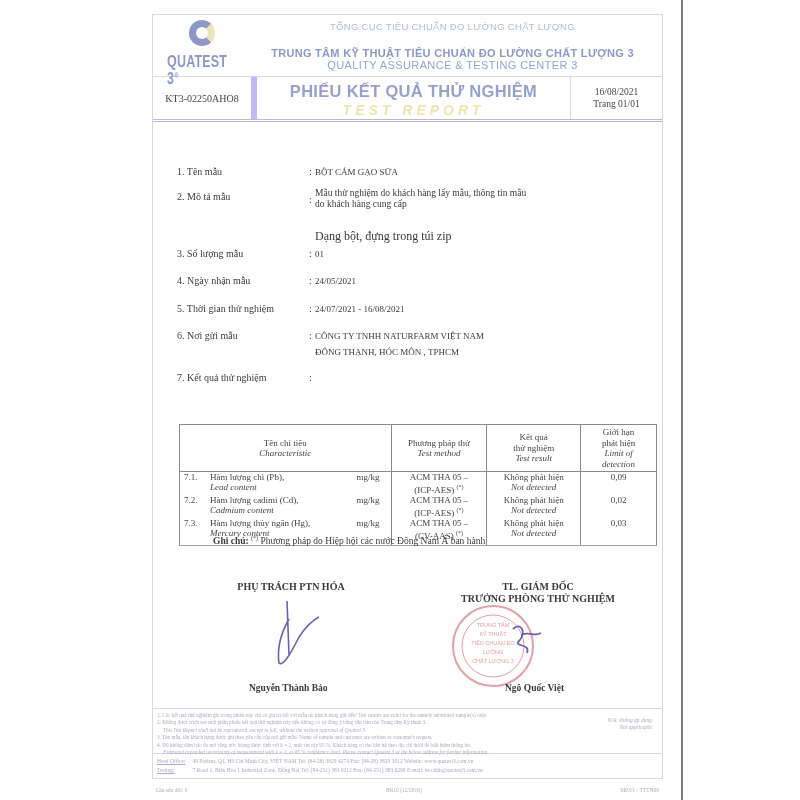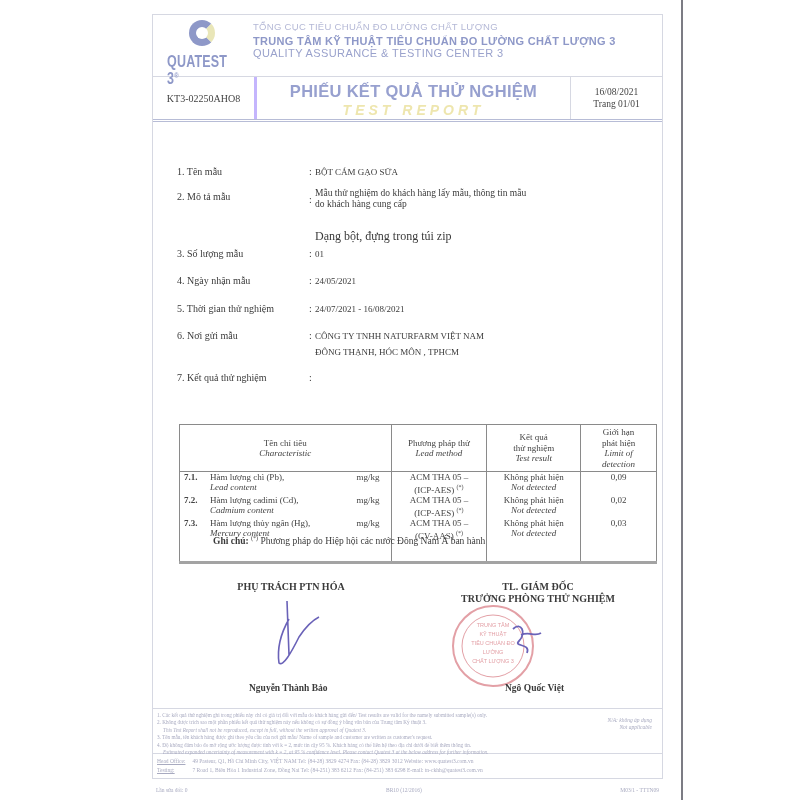--- a/index.html
+++ b/index.html
@@ -9,49 +9,49 @@
     .page-edge { position: absolute; left: 681px; top: 0; width: 2px; height: 800px; background: #7c7c84; }
 
     .frame { position: absolute; left: 152px; top: 14px; width: 511px; border: 1px solid #d6d8e2; }
 
     
     .hdr { position: relative; height: 62px; border-bottom: 1px solid #d6d8e2; }
     .logo { position: absolute; left: 14px; top: 5px; width: 70px; height: 52px; }
     .logo-mark { position: absolute; left: 22px; top: 0; width: 26px; height: 26px; border-radius: 50%; border: 7px solid #8e98c8; border-right-color: #e9e6b8; }
     .logo-text { position: absolute; left: 0; top: 33px; width: 74px; font-family: "Liberation Sans", sans-serif; font-weight: bold; font-size: 12.5px; letter-spacing: 0.2px; color: #8e98c8; transform: scaleY(1.25); transform-origin: top left; }
     .logo-text sup { font-size: 6px; }
-    .org { position: absolute; left: 100px; right: 10px; top: 6px; text-align: left; font-family: "Liberation Sans", sans-serif; }
+    .org { position: absolute; left: 100px; right: 10px; top: 6px; text-align: center; font-family: "Liberation Sans", sans-serif; }
     .org-1 { font-size: 9.5px; color: #b4b8d6; letter-spacing: 0.3px; }
-    .org-2 { font-size: 11px; color: #8e98c8; font-weight: bold; letter-spacing: 0.3px; margin-top: 3px; }
+    .org-2 { font-size: 11px; color: #8e98c8; font-weight: bold; letter-spacing: 0.3px; margin-top: 15px; }
     .org-3 { font-size: 11px; color: #9aa2cc; font-weight: normal; letter-spacing: 0.4px; margin-top: 0; }
 
     .title-row { position: relative; height: 45px; border-bottom: 3px double #b7bcd6; display: flex; }
-    .doc-code { width: 104px; border-right: 3px solid #c4b5fd; font-size: 10px; display: flex; align-items: center; justify-content: center; color: #444; }
+    .doc-code { width: 104px; border-right: 6px solid #c4b5fd; font-size: 10px; display: flex; align-items: center; justify-content: center; color: #444; }
     .title { flex: 1; text-align: center; font-family: "Liberation Sans", sans-serif; padding-top: 5px; }
     .title-vi { font-size: 16.5px; font-weight: bold; color: #97a0cf; letter-spacing: 0.3px; }
     .title-en { font-size: 14px; font-style: italic; font-weight: bold; color: #eee6ae; letter-spacing: 4px; margin-top: 1px; }
     .doc-date { width: 92px; border-left: 1px solid #d6d8e2; font-size: 9.5px; display: flex; flex-direction: column; align-items: center; justify-content: center; color: #444; line-height: 12px; }
 
     .body { position: relative; height: 586px; }
 
     .field { position: absolute; left: 24px; font-size: 10px; color: #3a3a3a; }
     .field-label { position: absolute; left: 0; width: 130px; }
     .field-colon { position: absolute; left: 132px; }
     .field-value { position: absolute; left: 138px; width: 240px; font-size: 9px; line-height: 11px; white-space: nowrap; }
 
     
     .results { position: absolute; left: 26px; top: 302px; width: 478px; border-collapse: collapse; font-size: 9px; color: #444; }
     .results th, .results td { border: 1px solid #8a8a8a; }
     .results thead th { font-weight: normal; text-align: center; vertical-align: middle; line-height: 10.5px; padding: 2px 2px; }
     .results .en { font-style: italic; }
     .results tbody td { border-top: none; border-bottom: none; vertical-align: top; line-height: 10px; }
     .results tbody tr:first-child td { border-top: 1px solid #8a8a8a; }
-    .results tbody tr:last-child td { border-bottom: 3px solid #a3a3a3; padding-bottom: 20px; }
+    .results tbody tr:last-child td { border-bottom: 1px solid #a3a3a3; padding-bottom: 4px; }
     .c-char { display: flex; padding-left: 4px; }
-    .c-num { width: 26px; font-weight: bold; }
+    .c-num { width: 26px; }
     .c-name { flex: 1; }
     .c-unit { width: 34px; }
     .center { text-align: center; }
     .results sup { font-size: 6px; }
 
     .note { position: absolute; left: 60px; top: 413px; font-size: 9.5px; color: #3a3a3a; }
     .note-label { font-weight: bold; }
     .note sup { font-size: 6px; }
     .sig-role { font-size: 10px; font-weight: bold; color: #3a3a3a; line-height: 12px; }
     .sig-name { position: absolute; font-size: 9.5px; font-weight: bold; color: #3a3a3a; white-space: nowrap; }
@@ -150,21 +150,21 @@
         <col style="width:76px">
       </colgroup>
       <thead>
         <tr>
           <th>
             <div>Tên chỉ tiêu</div>
             <div class="en">Characteristic</div>
           </th>
           <th>
             <div>Phương pháp thử</div>
-            <div class="en">Lead method</div>
+            <div class="en">Test method</div>
           </th>
           <th>
             <div>Kết quả</div>
             <div>thử nghiệm</div>
             <div class="en">Test result</div>
           </th>
           <th>
             <div>Giới hạn</div>
             <div>phát hiện</div>
             <div class="en">Limit of</div>

